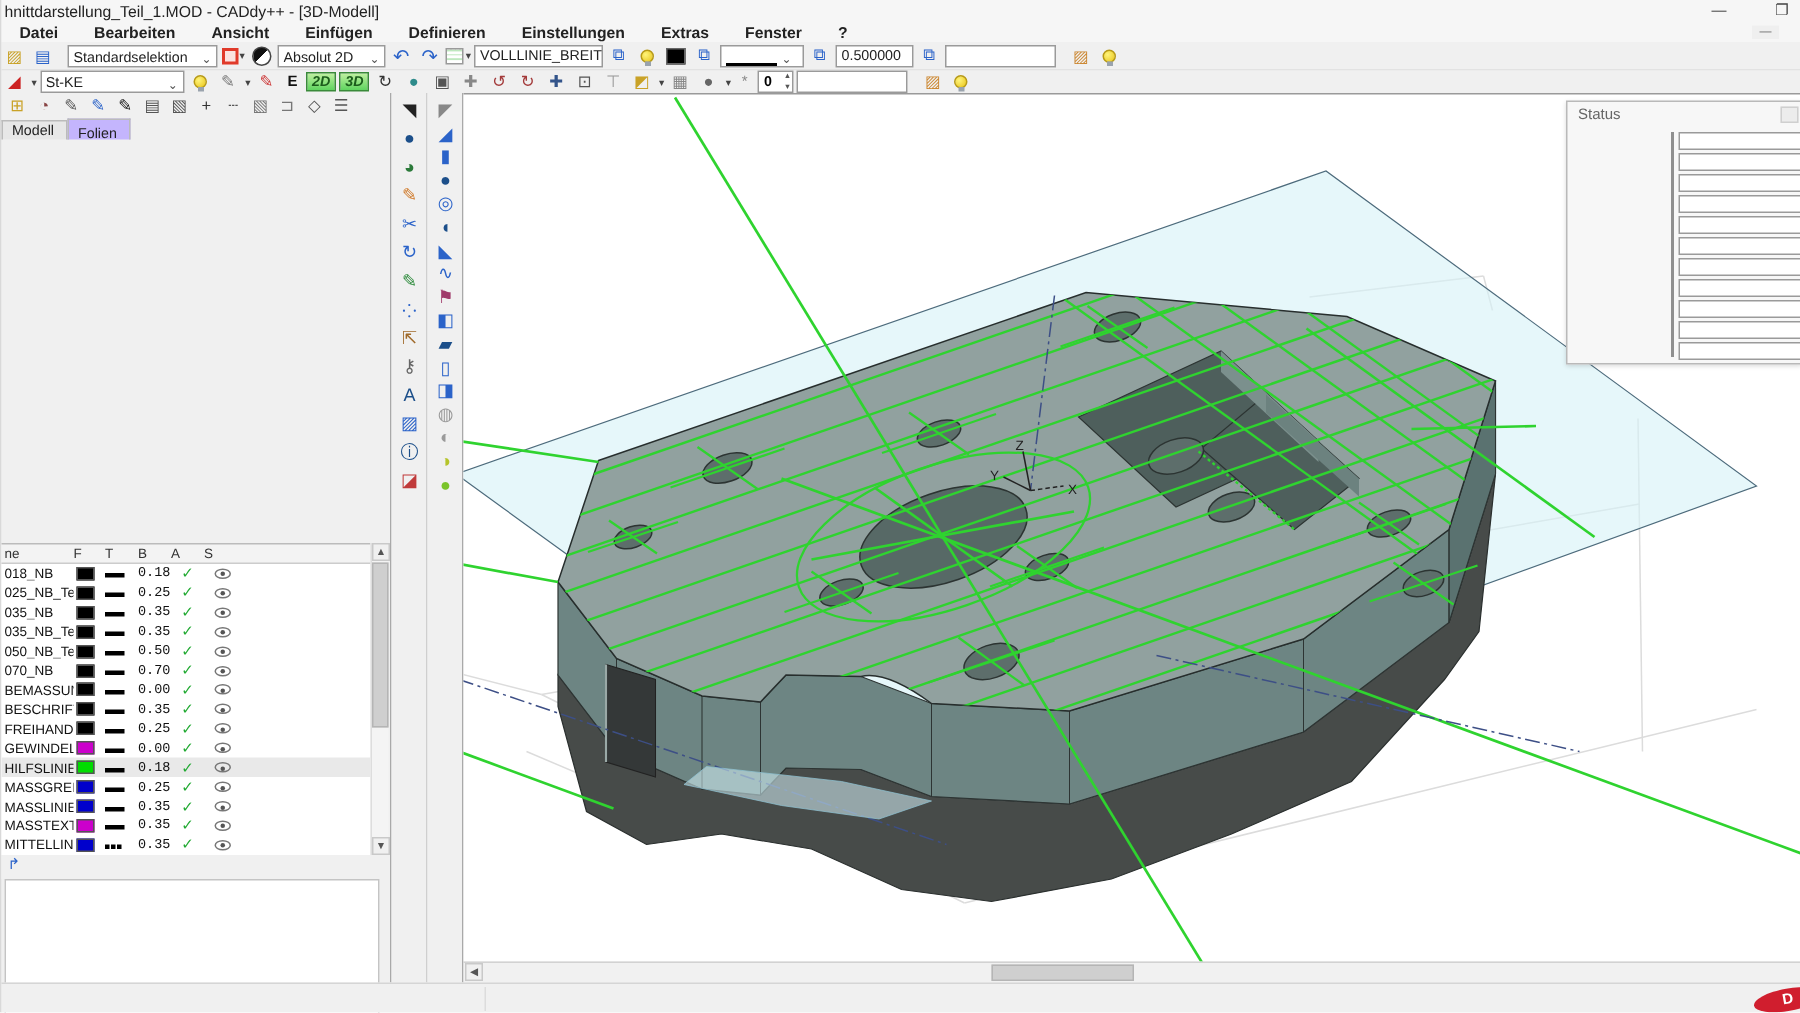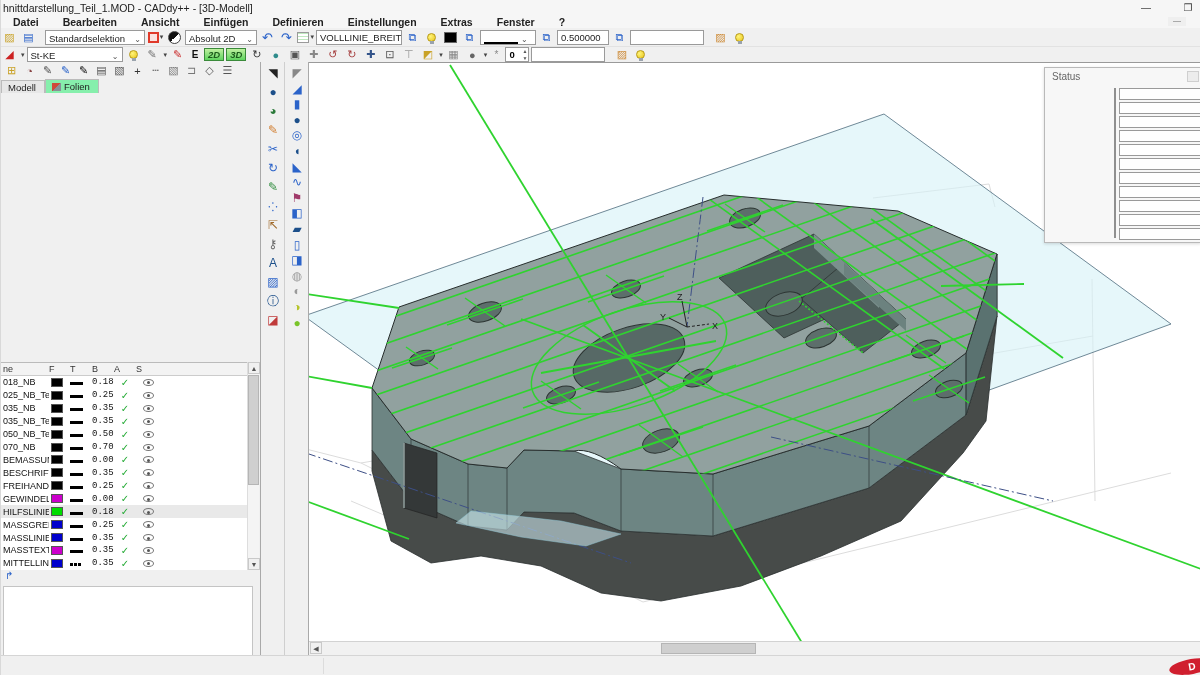--- a/index.html
+++ b/index.html
@@ -45,21 +45,21 @@
   .line-sample { width:34px; height:2px; background:#000; }
   .spin { width:24px; height:15px; border:1px solid #9a9a9a; background:#fff; font-size:9.5px; padding-left:3px; position:relative; display:inline-flex; align-items:center; }
   .spin .ud { position:absolute; right:1px; top:0; font-size:5px; color:#555; line-height:7px; }
 
   
   #panel { left:0; top:62px; width:260px; height:593px; background:#f0f0f0; border-right:1px solid #a9a9a9; }
   #panel-toolbar { left:0; top:0; width:258px; height:17px; display:flex; align-items:center; gap:1px; padding-left:2px; }
   #panel-toolbar .tbi { width:17px; height:15px; font-size:11px; color:#444; }
   #tabs { left:0; top:17px; width:258px; height:14px; display:flex; font-size:9.5px; color:#222; align-items:flex-end; }
   .tab { padding:1px 8px 1px 6px; border:1px solid #bbb; border-bottom:none; background:#e7e7e7; display:flex; gap:3px; align-items:center; height:13px; }
-  .tab.active { background:#86efac; height:14px; }
+  .tab.active { background:#c4b5fd; height:14px;flex-direction:column; }
   .tab .ticon { width:9px; height:8px; background:linear-gradient(135deg,#d04a3a 50%,#8a8f96 50%); }
   #tree { left:0; top:31px; width:258px; height:269px; background:#fff; border-top:1px solid #bbb; }
   .tree-item { display:flex; align-items:center; gap:4px; font-size:10px; color:#222; padding:2px 0 0 4px; }
   .tree-ic { width:10px; height:10px; border-radius:50%; background:conic-gradient(#2b63c9 0 60%, #d04a3a 60% 100%); }
 
   #list-head { left:0; top:300px; width:246px; height:14px; background:#f3f3f3; border-top:1px solid #bbb; border-bottom:1px solid #ccc;
     font-size:9px; color:#333; display:flex; align-items:center; }
   #list-head span { display:block; }
   #layer-list { left:0; top:314px; width:246px; height:194px; background:#fff; overflow:hidden; }
   .lrow { height:12.93px; display:flex; align-items:center; font-size:9px; color:#111; }

